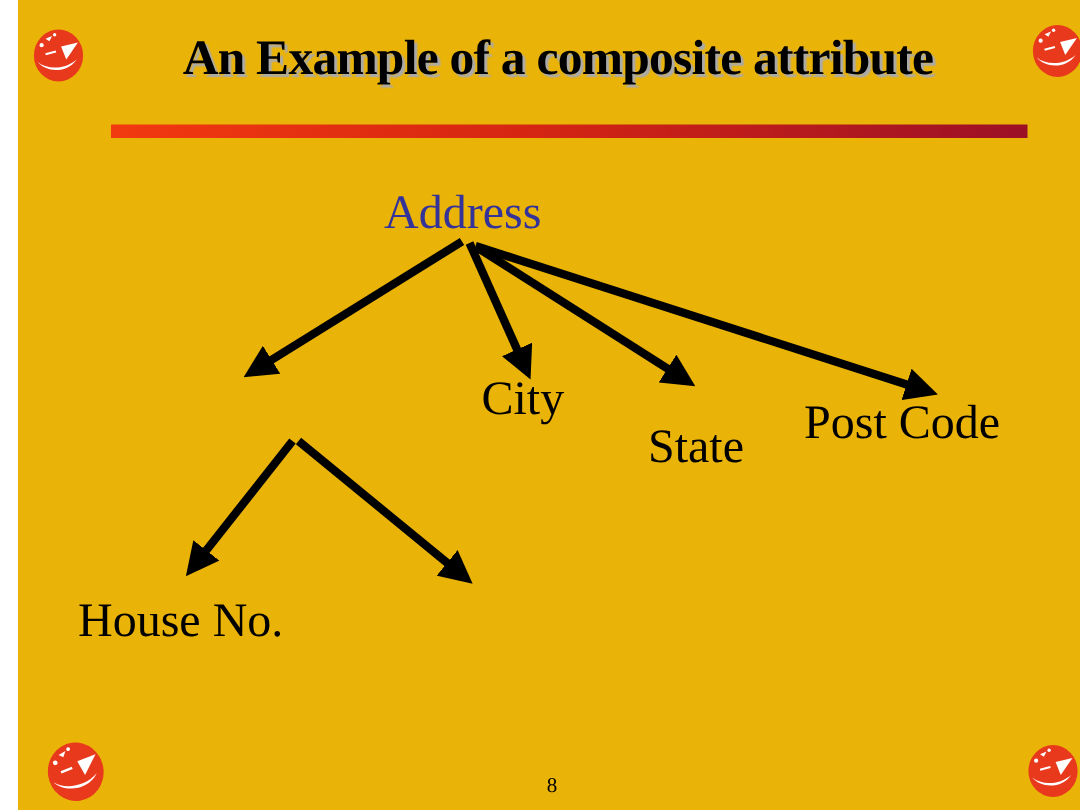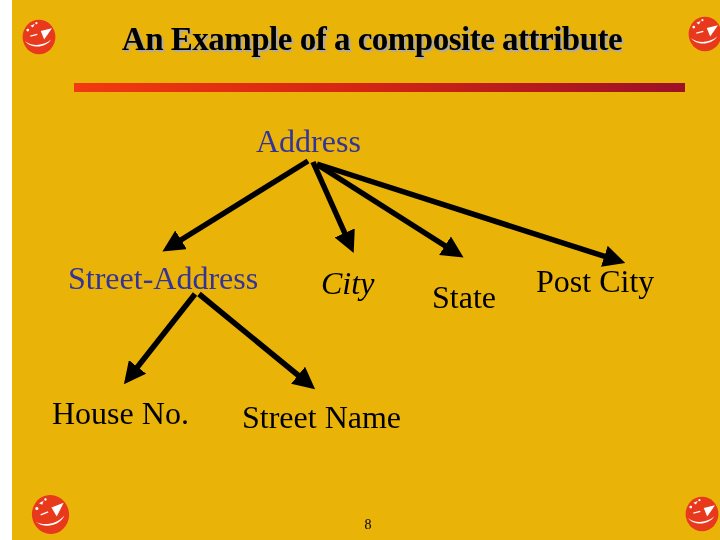--- a/index.html
+++ b/index.html
@@ -24,21 +24,21 @@
     position:absolute;left:62px;top:83px;width:611px;height:9px;
     background:linear-gradient(90deg,#f23a10 0%,#d62612 45%,#9c1026 100%);
   }
   
   .arrows{position:absolute;left:0;top:0;width:720px;height:540px;pointer-events:none;}
   
   .node{position:absolute;font-size:32px;line-height:1.1;color:#000;white-space:nowrap;}
   .node.blue{color:#333399;}
   .node-address{left:244px;top:124px;}
   .node-street-address{left:56px;top:261px;}
-  .node-city{left:309px;top:266px;font-style:italic;}
+  .node-city{left:309px;top:248px;}
   .node-state{left:420px;top:280px;font-family:Liberation Serif, serif;}
   .node-post-code{left:524px;top:264px;}
   .node-house-no{left:40px;top:396px;text-align:center;}
   .node-street-name{left:230px;top:400px;}
   
   .page-number{
     position:absolute;left:340px;top:517px;width:32px;text-align:center;
     font-size:14px;color:#000;
   }
 </style>
@@ -88,22 +88,20 @@
       <line x1="296" y1="161" x2="156" y2="248" marker-end="url(#ah)"></line>
       <line x1="301" y1="162" x2="339" y2="247" marker-end="url(#ah)"></line>
       <line x1="306" y1="165" x2="446" y2="254" marker-end="url(#ah)"></line>
       <line x1="305" y1="164" x2="607" y2="261" marker-end="url(#ah)"></line>
       <line x1="183" y1="294" x2="116" y2="379" marker-end="url(#ah)"></line>
       <line x1="187" y1="294" x2="298" y2="385" marker-end="url(#ah)"></line>
     </g>
   </svg>
 
   <div class="node blue node-address">Address</div>
-  <div class="node blue node-street-address">Street-Address</div>
   <div class="node node-city">City</div>
   <div class="node node-state">State</div>
-  <div class="node node-post-code">Post City</div>
+  <div class="node node-post-code">Post Code</div>
   <div class="node node-house-no">House No.</div>
-  <div class="node node-street-name">Street Name</div>
 
   <div class="page-number">8</div>
 
 </div>
 
 </body></html>

